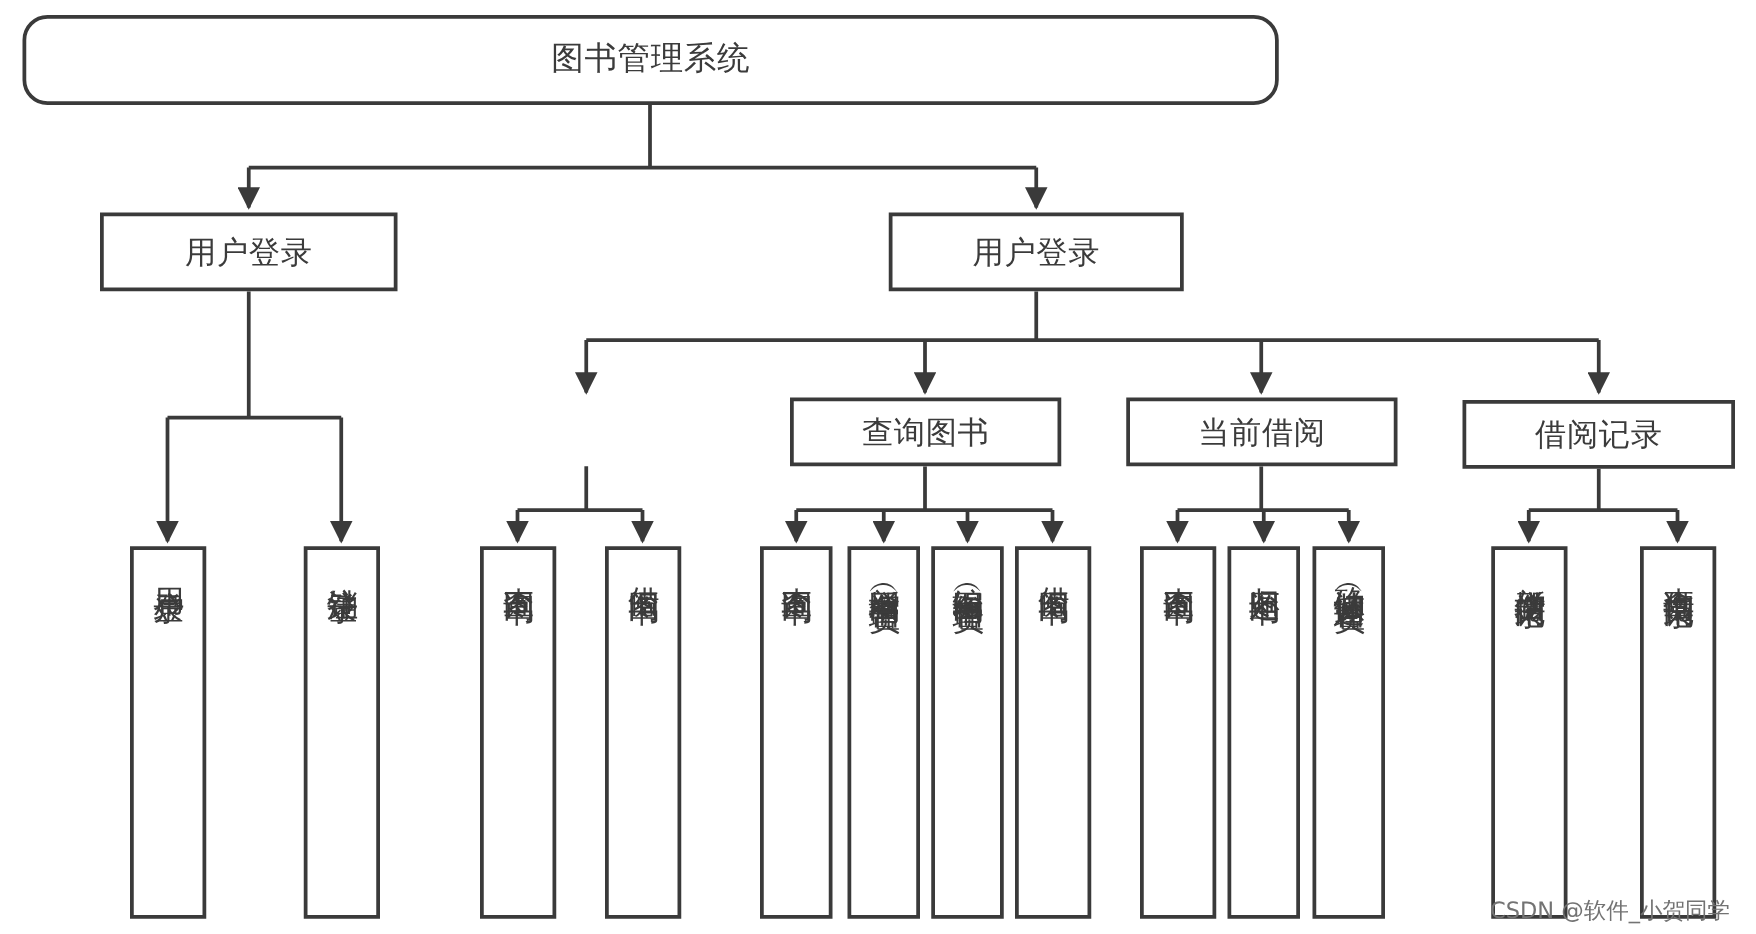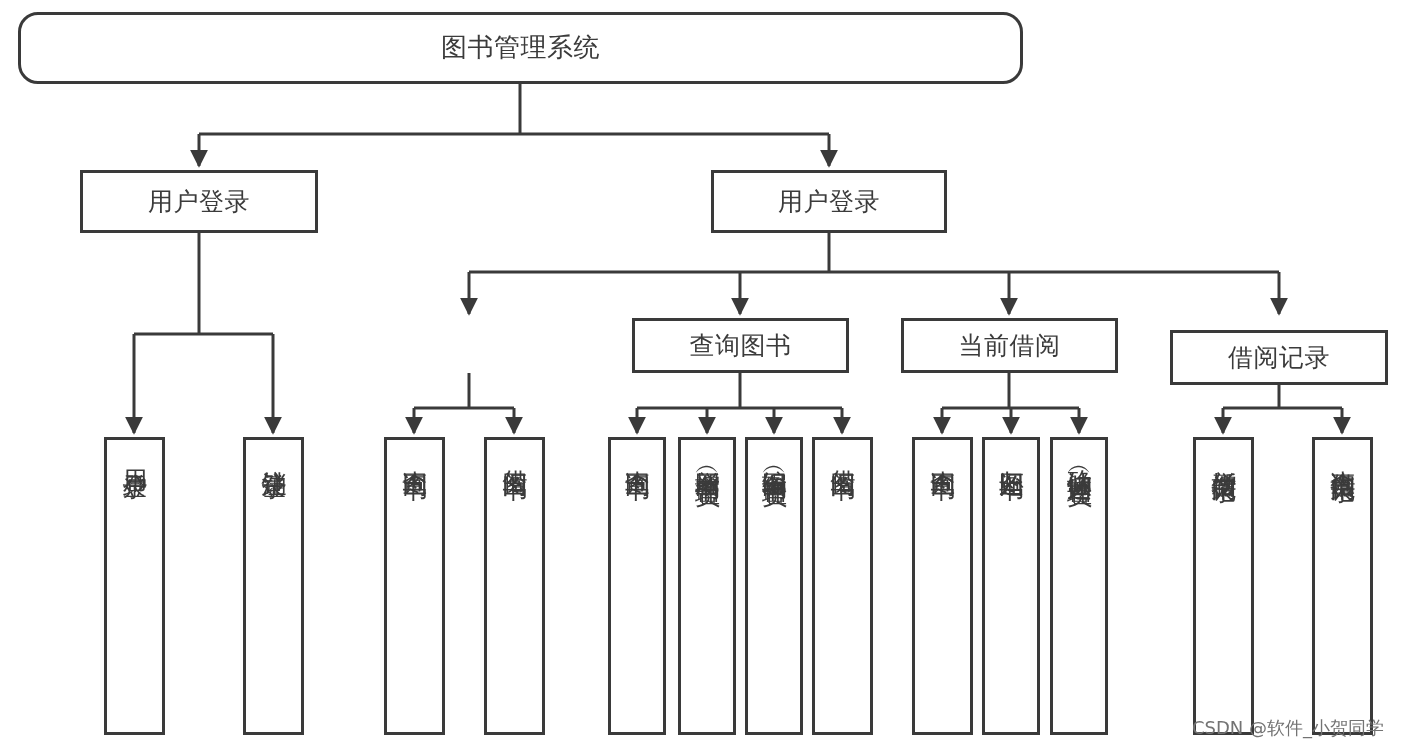--- a/index.html
+++ b/index.html
@@ -131,21 +131,21 @@
   <div class="node horiz" style="left:711px; top:170px; width:236px; height:63px;">
     <span class="label">用户登录</span>
   </div>
 
   <div class="node horiz" style="left:632px; top:318px; width:217px; height:55px;">
     <span class="label">查询图书</span>
   </div>
   <div class="node horiz" style="left:901px; top:318px; width:217px; height:55px;justify-content:center;">
     <span class="label">当前借阅</span>
   </div>
-  <div class="node horiz" style="left:1170px; top:330px; width:218px; height:55px;">
+  <div class="node horiz" style="left:1170px; top:320px; width:218px; height:55px;">
     <span class="label">借阅记录</span>
   </div>
 
   <div class="node vert" style="left:104px; top:437px; width:61px; height:298px;">
     <span class="label">用户登录</span>
   </div>
   <div class="node vert" style="left:243px; top:437px; width:61px; height:298px;">
     <span class="label">注销登录</span>
   </div>
   <div class="node vert" style="left:384px; top:437px; width:61px; height:298px;">

